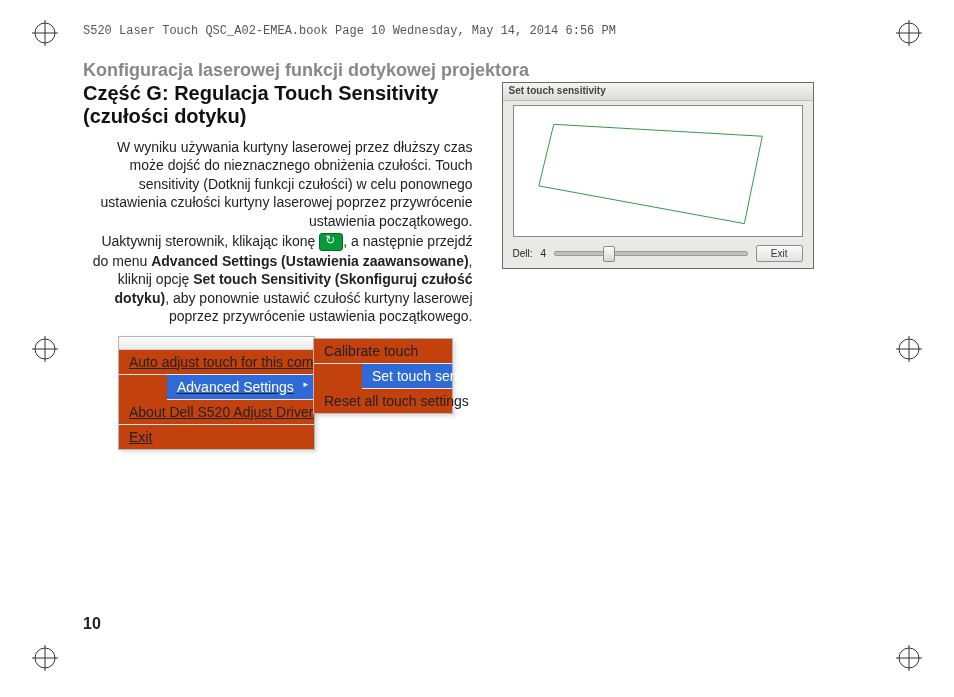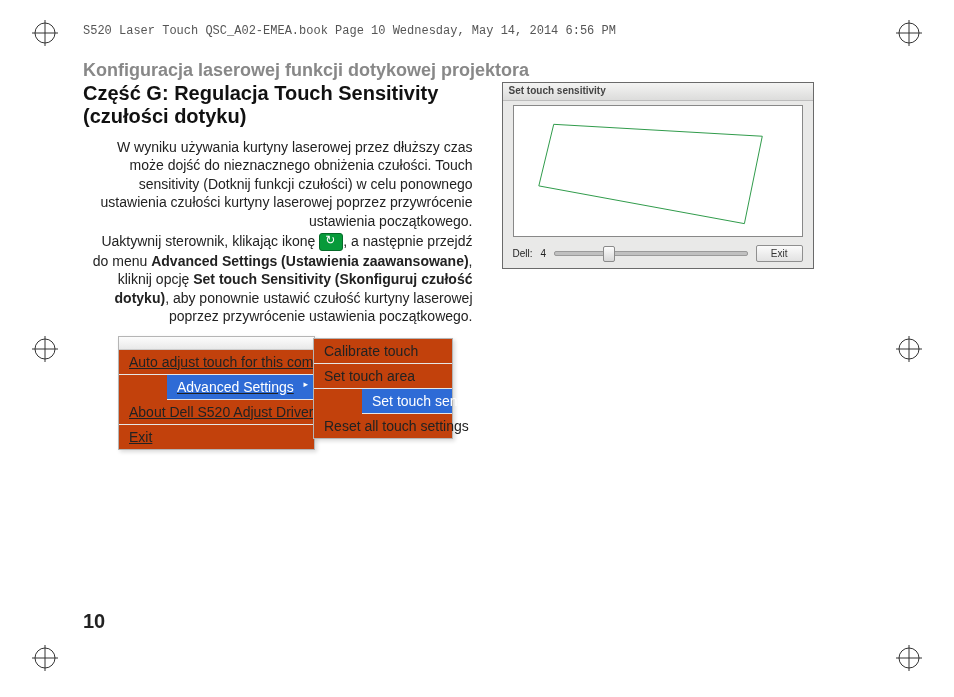--- a/index.html
+++ b/index.html
@@ -38,21 +38,21 @@
     top: 60px;
     left: 83px;
     font-size: 18px;
     color: #888;
     font-weight: bold;
   }
   .page-num {
     position: absolute;
     bottom: 64px;
     left: 83px;
-    font-size: 20px;
+    font-size: 16px;
     font-weight: bold;
   }
 
   .content {
     position: absolute;
     top: 82px;
     left: 83px;
     right: 83px;
     bottom: 90px;
     display: flex;
@@ -259,21 +259,20 @@
     <div class="figure-menus">
       <div class="menu-box menu-left">
         <div class="menu-head-icons"></div>
         <div class="menu-row">Auto adjust touch for this computer</div>
         <div class="menu-row sel arrow-right">Advanced Settings</div>
         <div class="menu-row">About Dell S520 Adjust Driver</div>
         <div class="menu-row">Exit</div>
       </div>
       <div class="menu-box menu-right">
         <div class="menu-row">Calibrate touch</div>
-        <div class="menu-row">Set touch area</div>
         <div class="menu-row sel">Set touch sensitivity</div>
         <div class="menu-row">Reset all touch settings</div>
       </div>
     </div>
   </div>
 
   <div class="col">
 
     <div class="figure-window">
       <div class="win-title">Set touch sensitivity</div>

